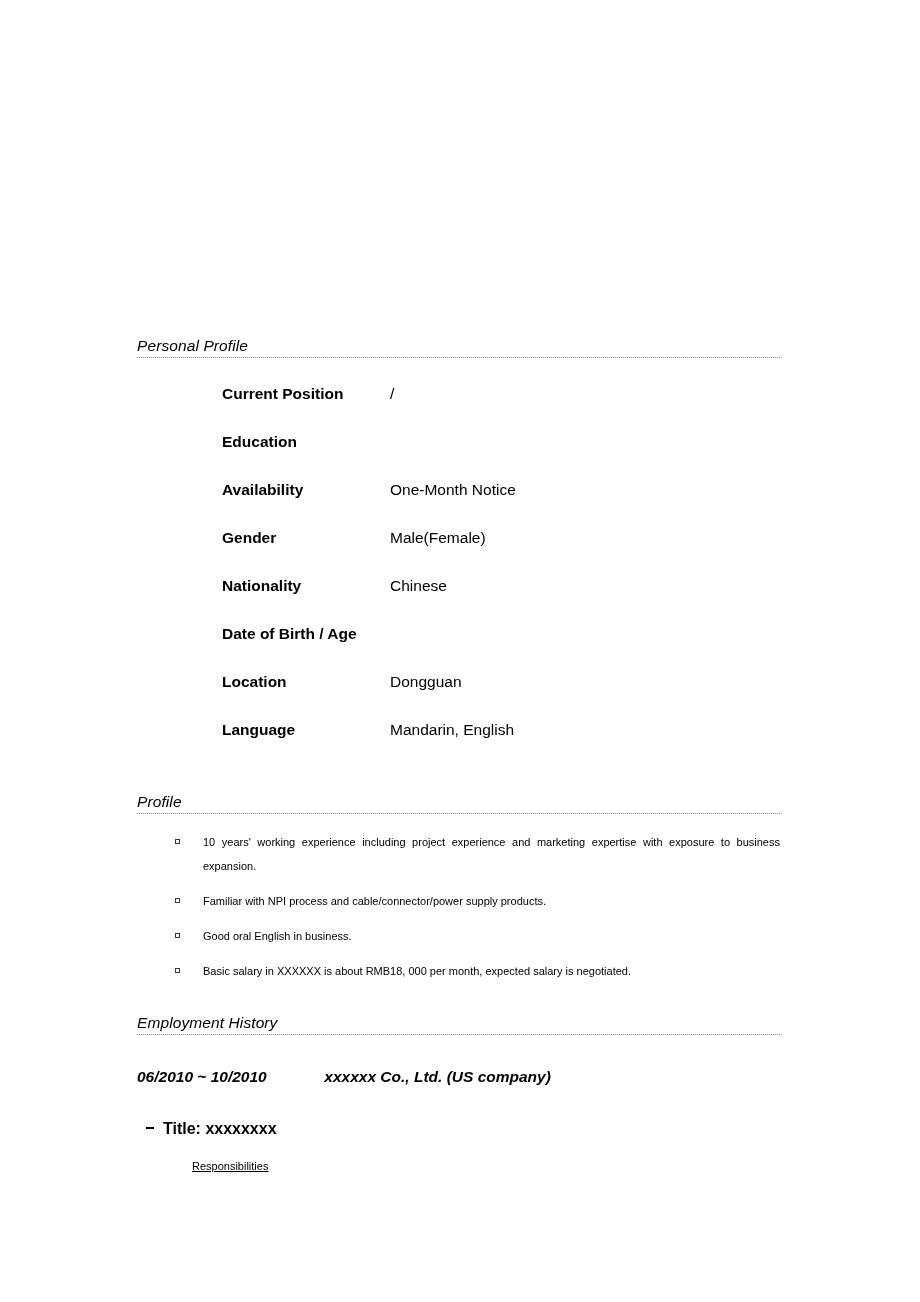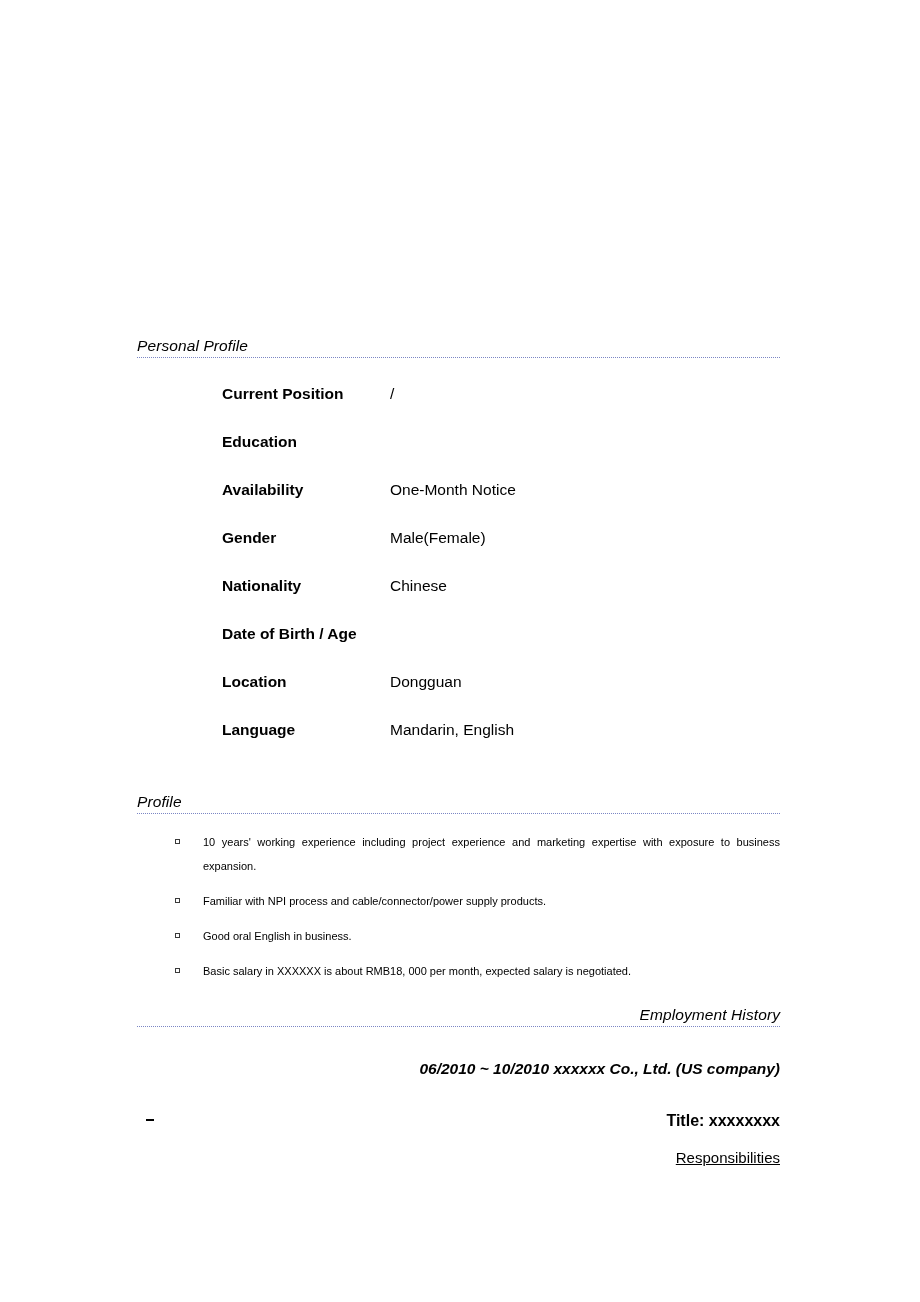--- a/index.html
+++ b/index.html
@@ -97,21 +97,21 @@
     left: 38px;
     top: 9px;
     width: 5px;
     height: 5px;
     border: 1px solid #3a3a3a;
     background: #ffffff;
     box-sizing: border-box;
   }
 
   
-  .employment-section { margin-top: 22px; text-align: right; }
+  .employment-section { margin-top: 30px; }
 
   .job-header {
     margin-top: 31px;
     font-weight: bold;
     font-style: italic;
     font-size: 15.5px;
     line-height: 22px;
     white-space: nowrap;
   }
   .job-dates {
@@ -133,21 +133,21 @@
     left: 9px;
     top: 8px;
     width: 8px;
     height: 2px;
     background: #000;
   }
 
   .responsibilities {
     margin-top: 17px;
     padding-left: 55px;     
-    font-size: 15px;
+    font-size: 11px;
     line-height: 20px;
   }
   .responsibilities span {
     text-decoration: underline;
   }
 </style>
 </head>
 <body>
 
 <div class="page">

